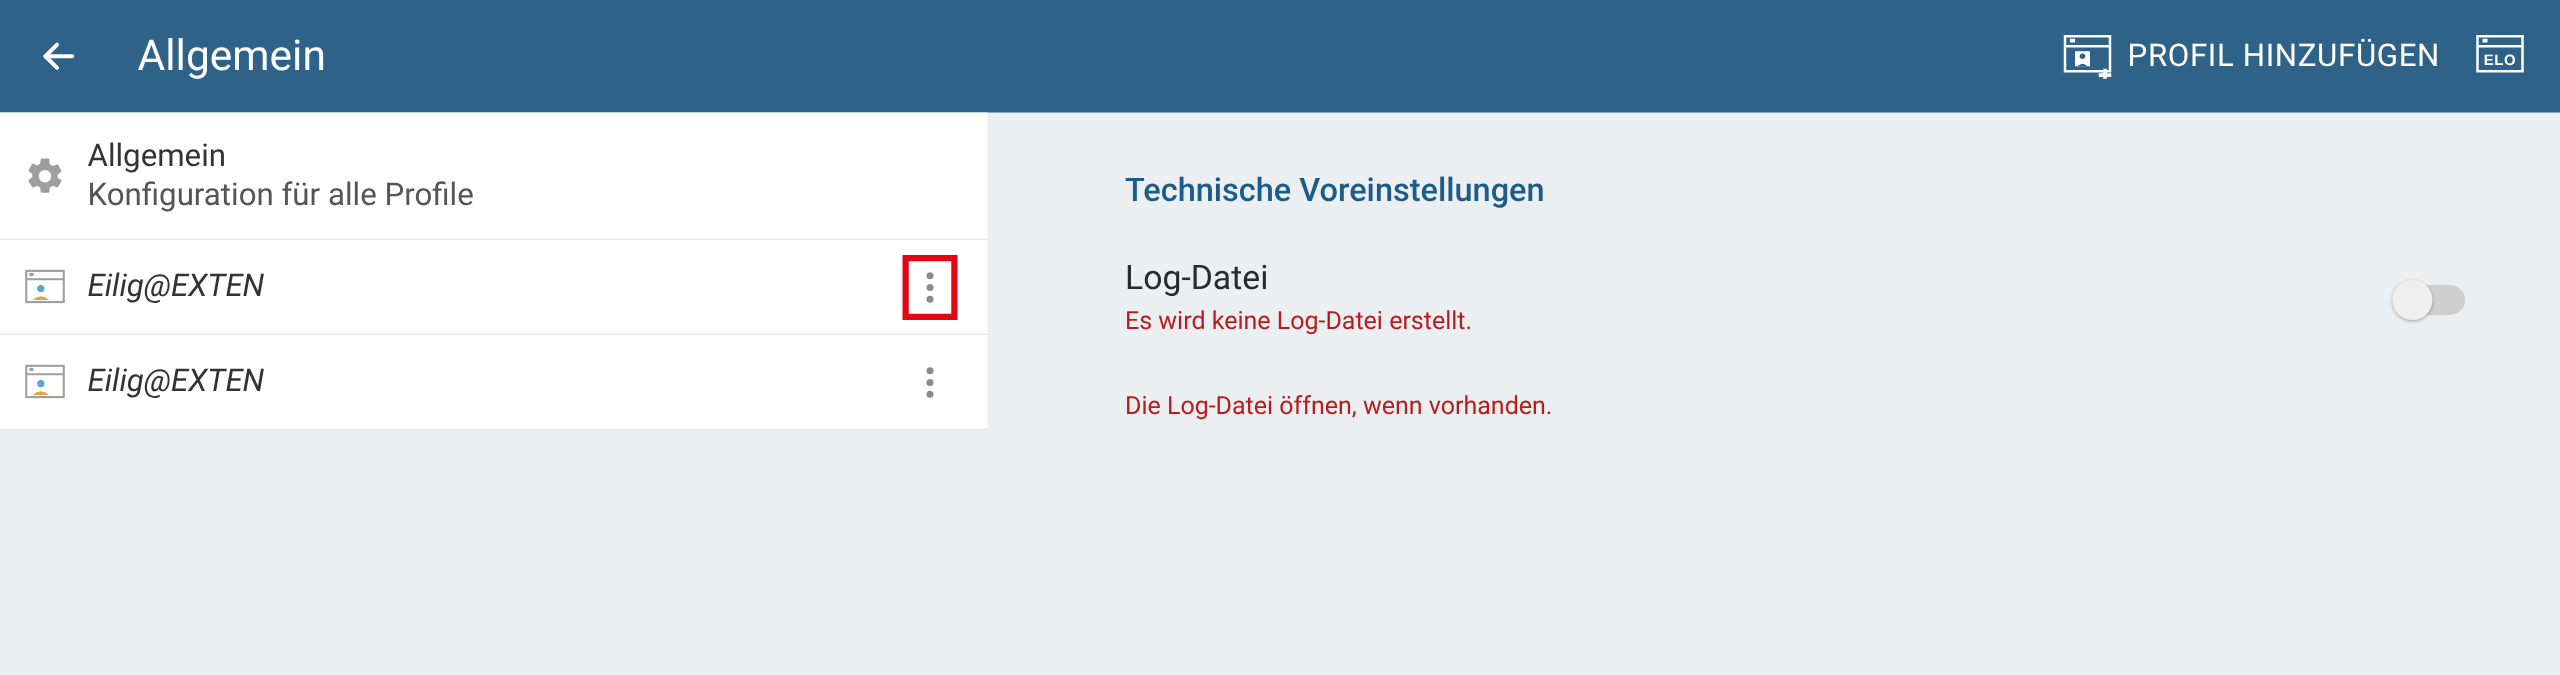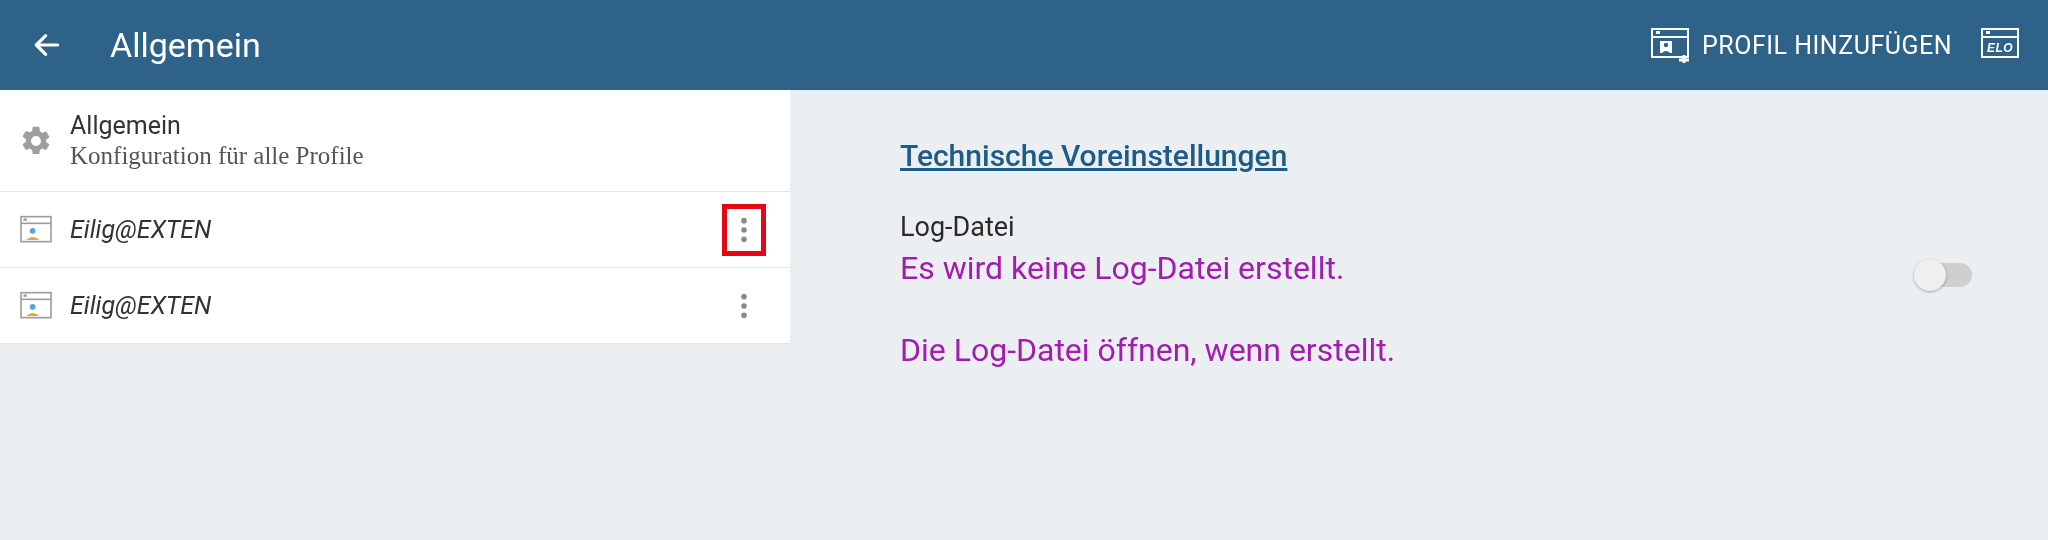--- a/index.html
+++ b/index.html
@@ -31,21 +31,21 @@
   }
   .appbar-actions { display: flex; gap: 28px; align-items: center; }
   .appbar-action {
     display: flex; align-items: center; gap: 12px;
     cursor: pointer;
     font-size: 25px;
     letter-spacing: 0.5px;
   }
   .icon-box {
     width: 40px; height: 36px;
-    display: inline-flex; align-items: center; justify-content: center; font-style: italic;
+    display: inline-flex; align-items: center; justify-content: center;
   }
 
   .content {
     display: flex;
     height: calc(100% - 90px);
   }
   .left-panel {
     width: 790px;
     background: transparent;
   }
@@ -64,47 +64,46 @@
   .list-item.general { height: 102px; }
   .list-item.profile { height: 76px; font-style: italic; }
 
   .item-icon {
     width: 36px; height: 36px;
     display: inline-flex; align-items: center; justify-content: center;
     margin-right: 16px;
   }
   .item-texts { flex: 1; }
   .item-title { font-size: 25px; color: #333; }
-  .item-sub { font-size: 25px; color: #555; margin-top: 2px; font-family: Liberation Serif, serif; }
+  .item-sub { font-size: 25px; color: #555; margin-top: 2px; }
 
   .dots-btn {
     width: 44px; height: 52px;
     display: inline-flex; align-items: center; justify-content: center;
     cursor: pointer;
   }
   .dots-btn.highlighted {
     border: 5px solid #e30613;
   }
 
   .section-header {
     color: #1d5b88;
-    font-size: 30px;
+    font-size: 26px;
     font-weight: 500;
     margin-bottom: 38px;
-    text-decoration: underline;
   }
   .setting-row {
     display: flex;
-    align-items: flex-end;
+    align-items: center;
     margin-bottom: 44px;
     padding-right: 36px;
   }
   .setting-texts { flex: 1; }
   .setting-title { font-size: 27px; color: #2a2a2a; margin-bottom: 6px; }
-  .setting-sub { font-size: 32px; color: #a21caf; }
+  .setting-sub { font-size: 20px; color: #b91c1c; }
 
   .switch {
     position: relative;
     width: 56px; height: 24px;
     margin-top: 6px;
   }
   .switch-track {
     position: absolute; inset: 0;
     background: #cfcfcf;
     border-radius: 12px;
@@ -228,17 +227,17 @@
         <div class="setting-sub">Es wird keine Log-Datei erstellt.</div>
       </div>
       <div class="switch">
         <div class="switch-track"></div>
         <div class="switch-thumb"></div>
       </div>
     </div>
 
     <div class="setting-row">
       <div class="setting-texts">
-        <div class="setting-sub">Die Log-Datei öffnen, wenn erstellt.</div>
+        <div class="setting-sub">Die Log-Datei öffnen, wenn vorhanden.</div>
       </div>
     </div>
   </div>
 </div>
 
 </body></html>

